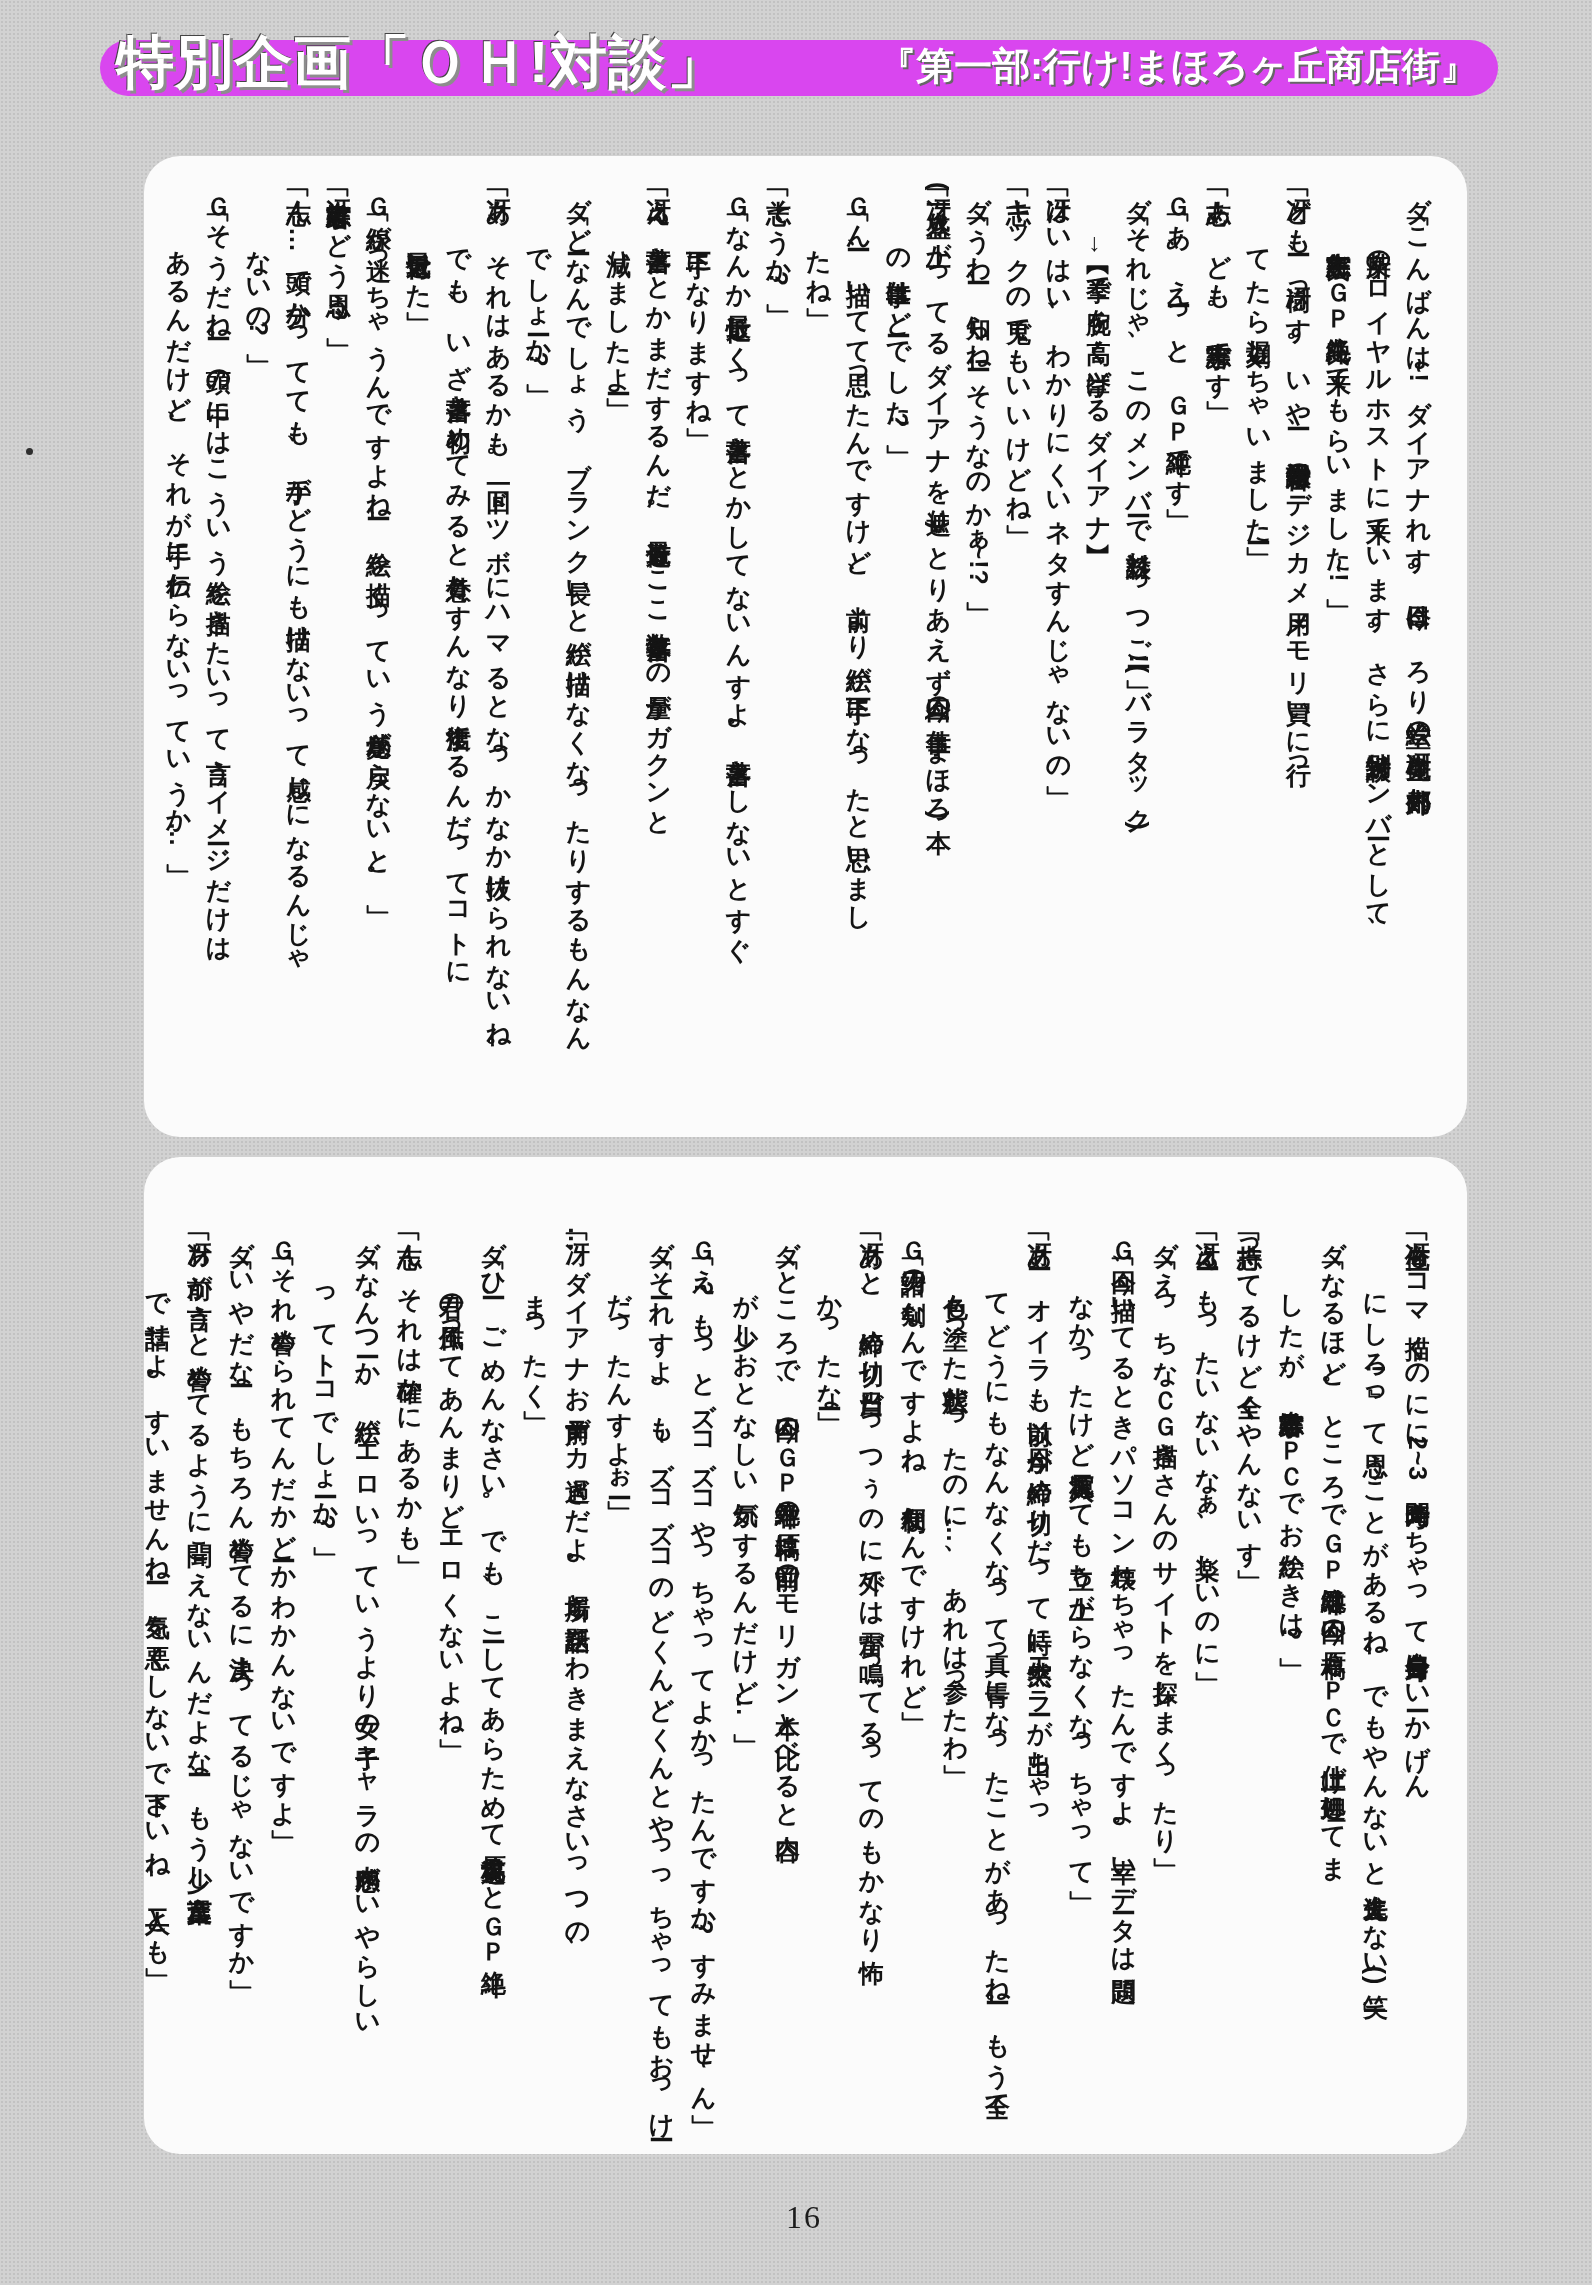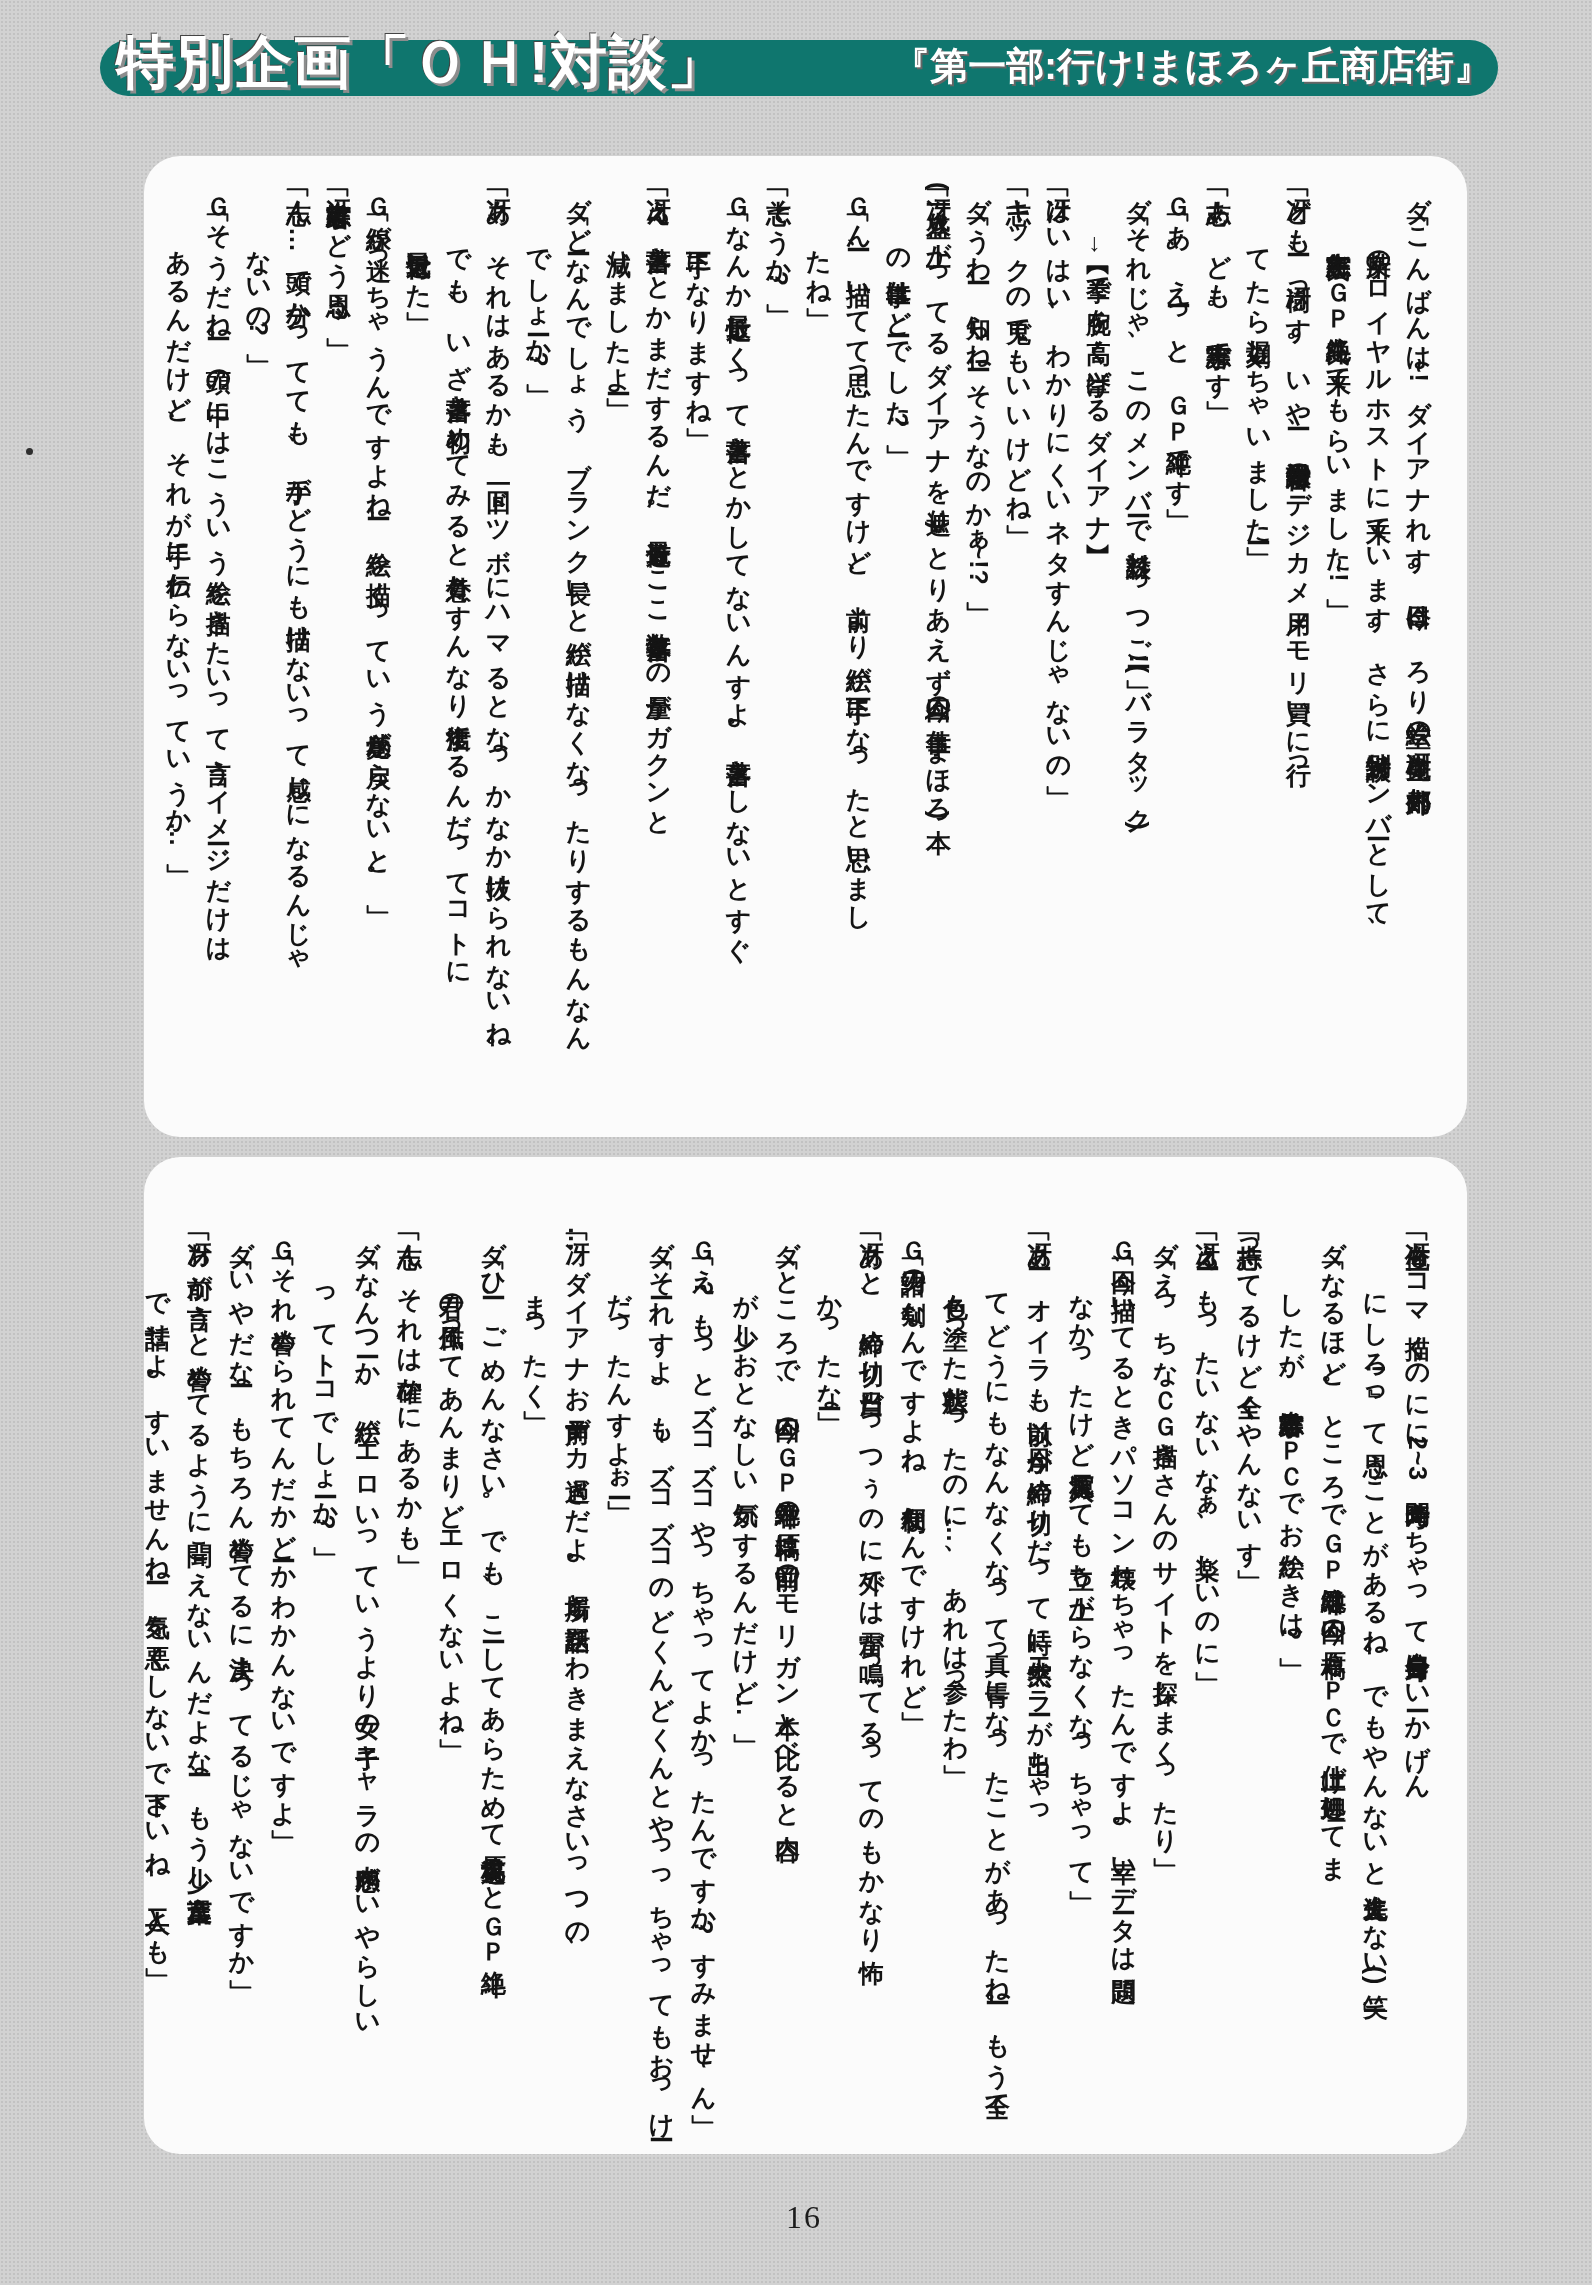--- a/index.html
+++ b/index.html
@@ -5,30 +5,30 @@
   html,body{margin:0;padding:0;}
   body{
     width:1592px;height:2286px;position:relative;overflow:hidden;
     background-color:#d2d2d2;
     background-image:radial-gradient(#c2c2c2 1px, transparent 1.3px);
     background-size:4px 4px;
     font-family:"Liberation Sans","DejaVu Sans",sans-serif;
   }
   .title-bar{
     position:absolute;left:100px;top:40px;width:1398px;height:56px;
-    background:#0f766e;border-radius:28px;
+    background:#d946ef;border-radius:28px;
   }
   .main-title{
     position:absolute;left:16px;bottom:-6px;
     font-size:58px;font-weight:bold;color:#ffffff;white-space:nowrap;
     letter-spacing:1px;
     text-shadow:3px 3px 0 #8d8d8d, -1px -1px 0 #444;
   }
   .sub-title{
-    position:absolute;right:6px;bottom:4px;
+    position:absolute;right:20px;bottom:4px;
     font-size:38px;font-weight:bold;color:#ffffff;white-space:nowrap;
     text-shadow:2px 2px 0 #666;
   }
   .panel{
     position:absolute;left:144px;width:1323px;
     background:#fbfbfb;border-radius:36px;
   }
   .panel-1{top:156px;height:981px;}
   .panel-2{top:1157px;height:997px;}
   .vtext{

